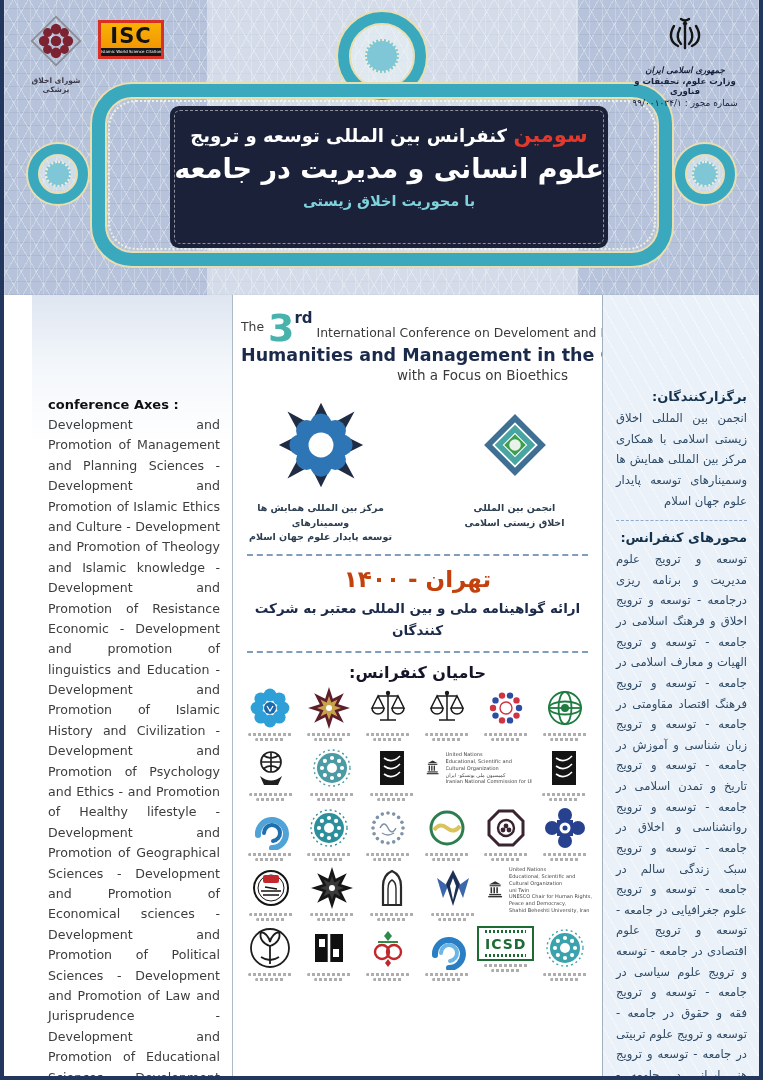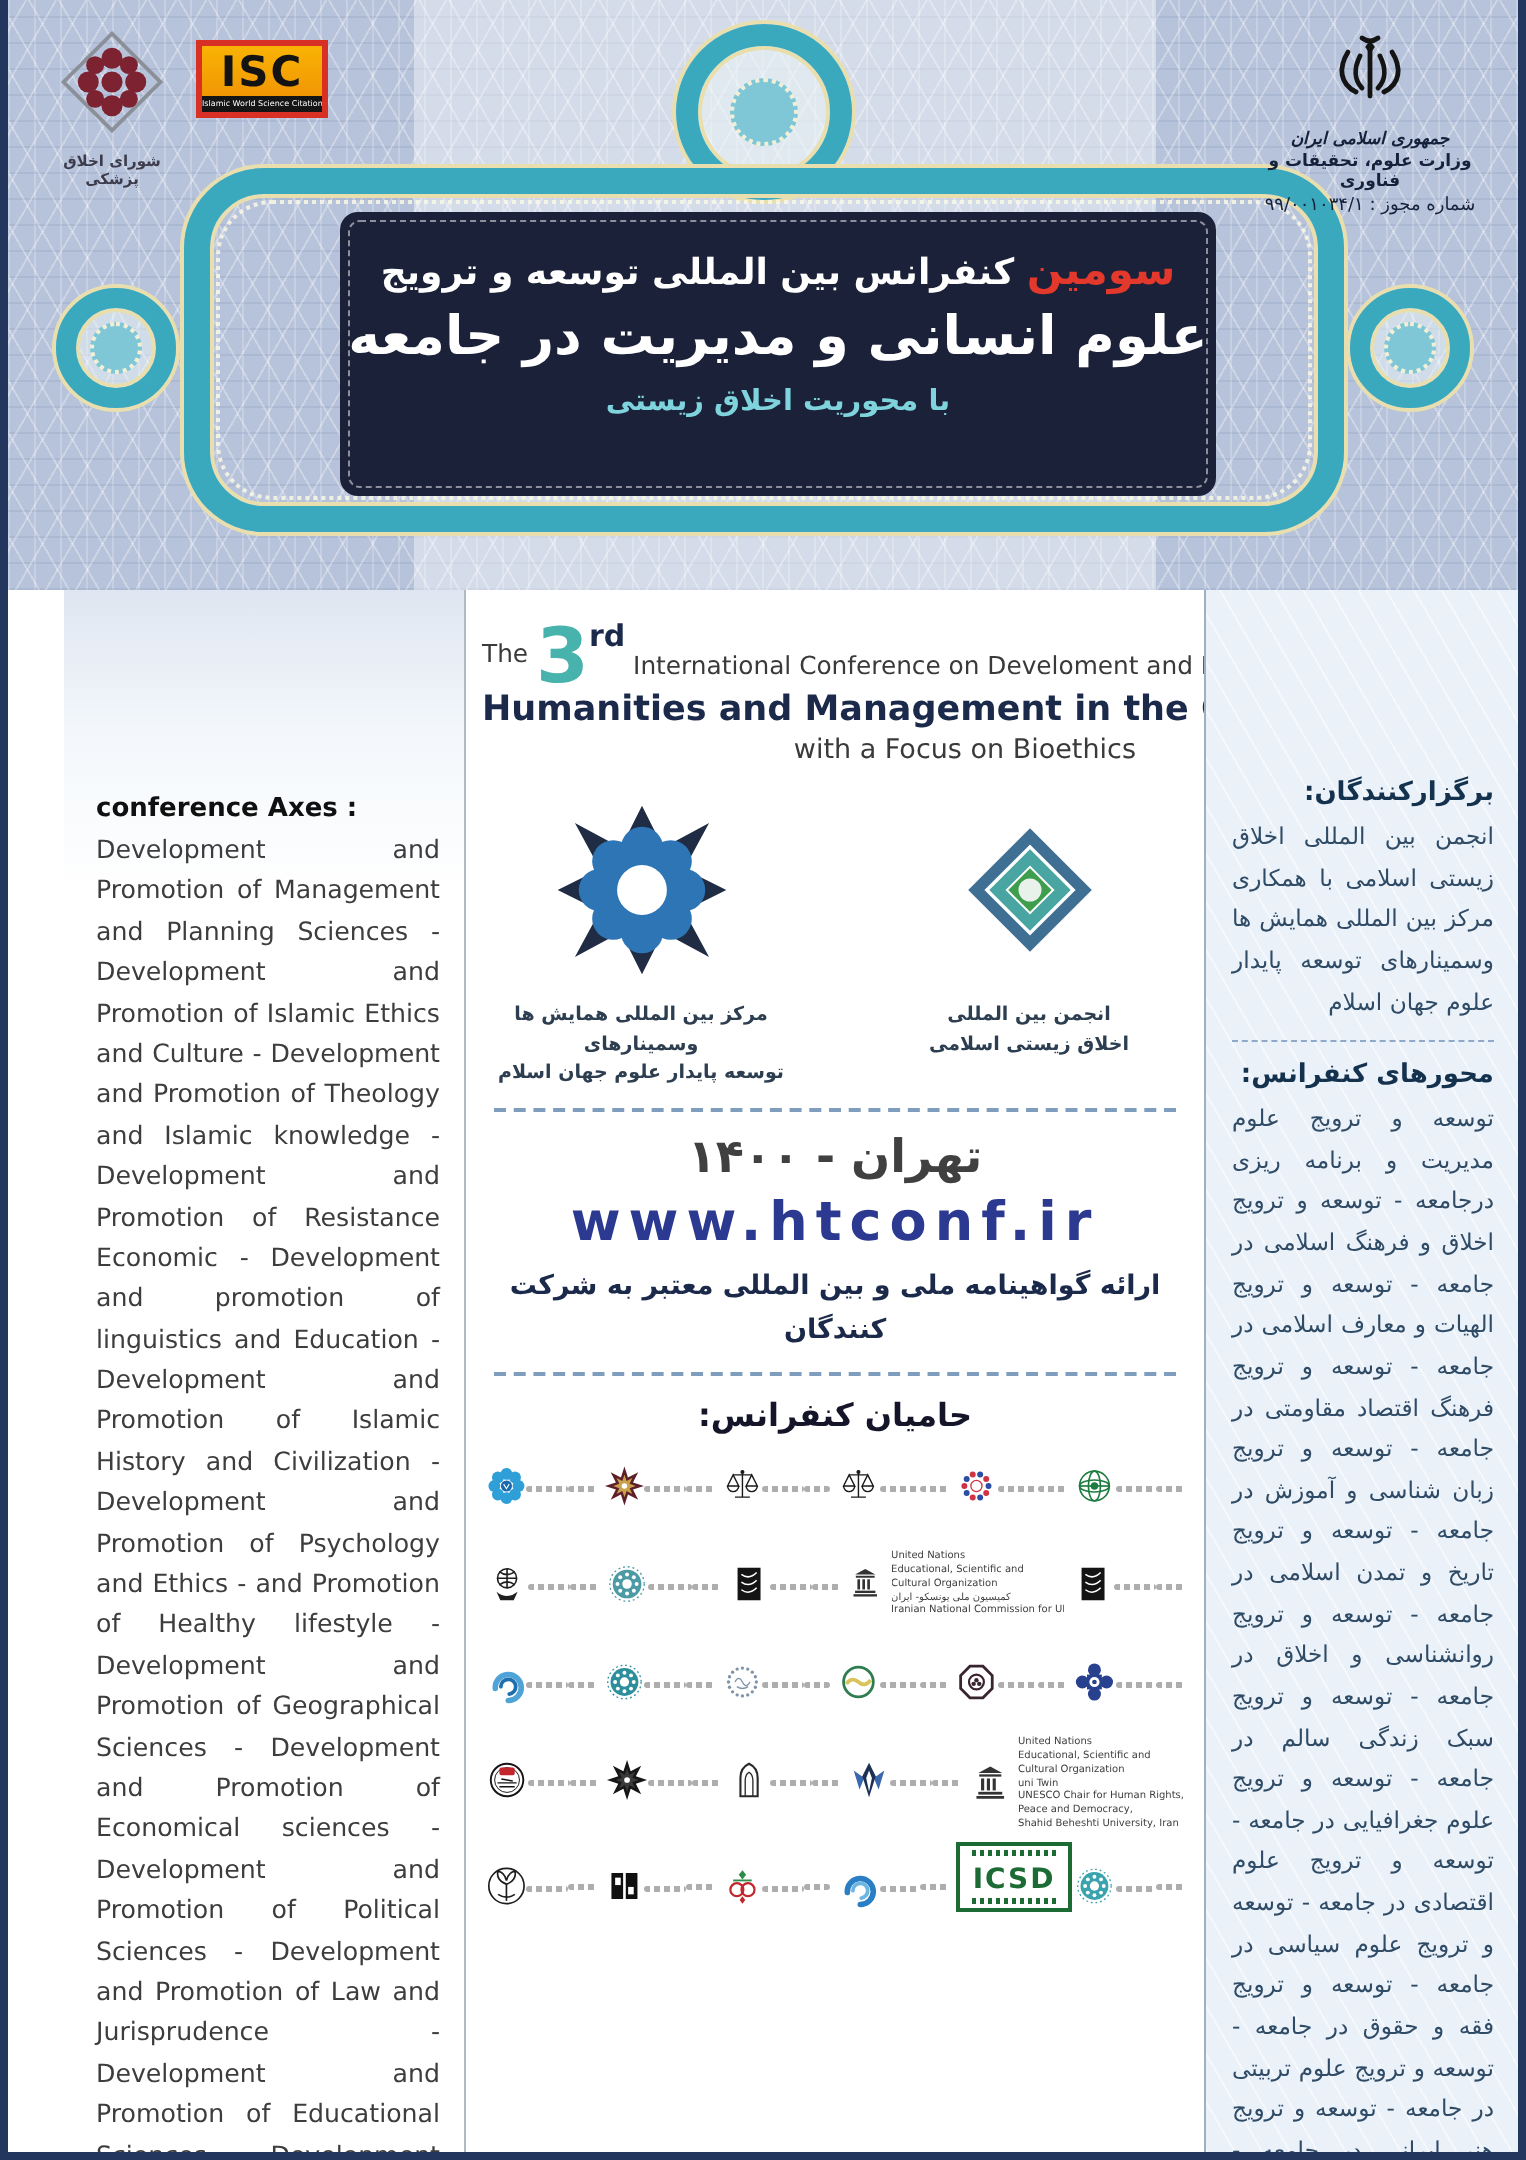--- a/index.html
+++ b/index.html
@@ -61,27 +61,27 @@
   .t1 .the{vertical-align:6px;}
   .t1 .three{font-size:38px;font-weight:bold;color:#47b3ac;line-height:.8;vertical-align:-4px;}
   .t1 .rd{font-size:15px;font-weight:bold;color:#1b2a4a;vertical-align:14px;}
   .t2{font-size:17.5px;font-weight:bold;color:#1b2a4a;margin-top:2px;white-space:nowrap;}
   .t3{font-size:13.5px;color:#3a3a3a;margin-top:2px;text-align:right;padding-right:26px;}
   
   .orgs{display:flex;justify-content:center;gap:44px;margin-top:16px;}
   .org{text-align:center;width:150px;}
   .org .cap{direction:rtl;font-size:9.5px;font-weight:bold;color:#2c3e50;line-height:1.5;margin-top:6px;}
   .dash{border-top:2px dashed #7f9dbd;margin:10px 6px;}
-  .city{direction:rtl;text-align:center;font-size:23px;font-weight:bold;color:#404040;margin-top:6px;}
+  .city{direction:rtl;text-align:center;font-size:23px;font-weight:bold;color:#c2410c;margin-top:6px;}
   .site{text-align:center;font-size:27px;font-weight:bold;color:#2b3990;letter-spacing:4px;margin-top:4px;}
   .cert{direction:rtl;text-align:center;font-size:13.5px;font-weight:bold;color:#1b2a4a;line-height:1.6;margin-top:6px;}
   .sp-h{direction:rtl;text-align:center;font-size:16px;font-weight:bold;color:#15152a;margin:6px 0 4px;}
   
   .sp-row{display:flex;justify-content:space-around;align-items:flex-start;margin-bottom:5px;}
-  .sp-cell{flex:1;display:flex;flex-direction:row;align-items:center;min-width:0;padding:0 2px;}
+  .sp-cell{flex:1;display:flex;flex-direction:column;align-items:center;min-width:0;padding:0 2px;}
   .sp-cell.wide{flex:1.9;flex-direction:row;justify-content:center;gap:4px;align-items:center;}
   .squig{width:44px;height:3px;margin-top:3px;border-radius:2px;opacity:.55;
         background:repeating-linear-gradient(90deg,#6b6b6b 0 3px,transparent 3px 5px);}
   .squig.s2{width:30px;margin-top:2px;}
   .mini-caps{font-size:5px;line-height:1.35;color:#3f3f3f;text-align:left;max-width:86px;}
   .mini-caps div{white-space:nowrap;overflow:hidden;}
   .icsd-box{border:2px solid #1d6b34;padding:1px 6px;background:#fff;text-align:center;}
   .icsd-box .bar{height:3px;background:repeating-linear-gradient(90deg,#1d6b34 0 2px,transparent 2px 4px);margin:1px 0;}
   .icsd-box span{font-size:14px;font-weight:800;color:#1d6b34;letter-spacing:1px;}
   
@@ -205,21 +205,20 @@
           <div class="cap">
             <div>انجمن بین المللی</div>
             <div>اخلاق زیستی اسلامی</div>
           </div>
         </div>
       </div>
 
       <div class="dash"></div>
 
       <div class="city">تهران - ۱۴۰۰</div>
-      <div class="site">www.htconf.ir</div>
       <div class="cert">ارائه گواهینامه ملی و بین المللی معتبر به شرکت کنندگان</div>
 
       <div class="dash"></div>
 
       <div class="sp-h">حامیان کنفرانس:</div>
       <div id="sponsors">
           <div class="sp-row">
             <div class="sp-cell">
               <svg width="44" height="44" viewBox="0 0 44 44">
                 <circle cx="22.0" cy="9.0" r="6.4" fill="#2f9fd8"></circle>

